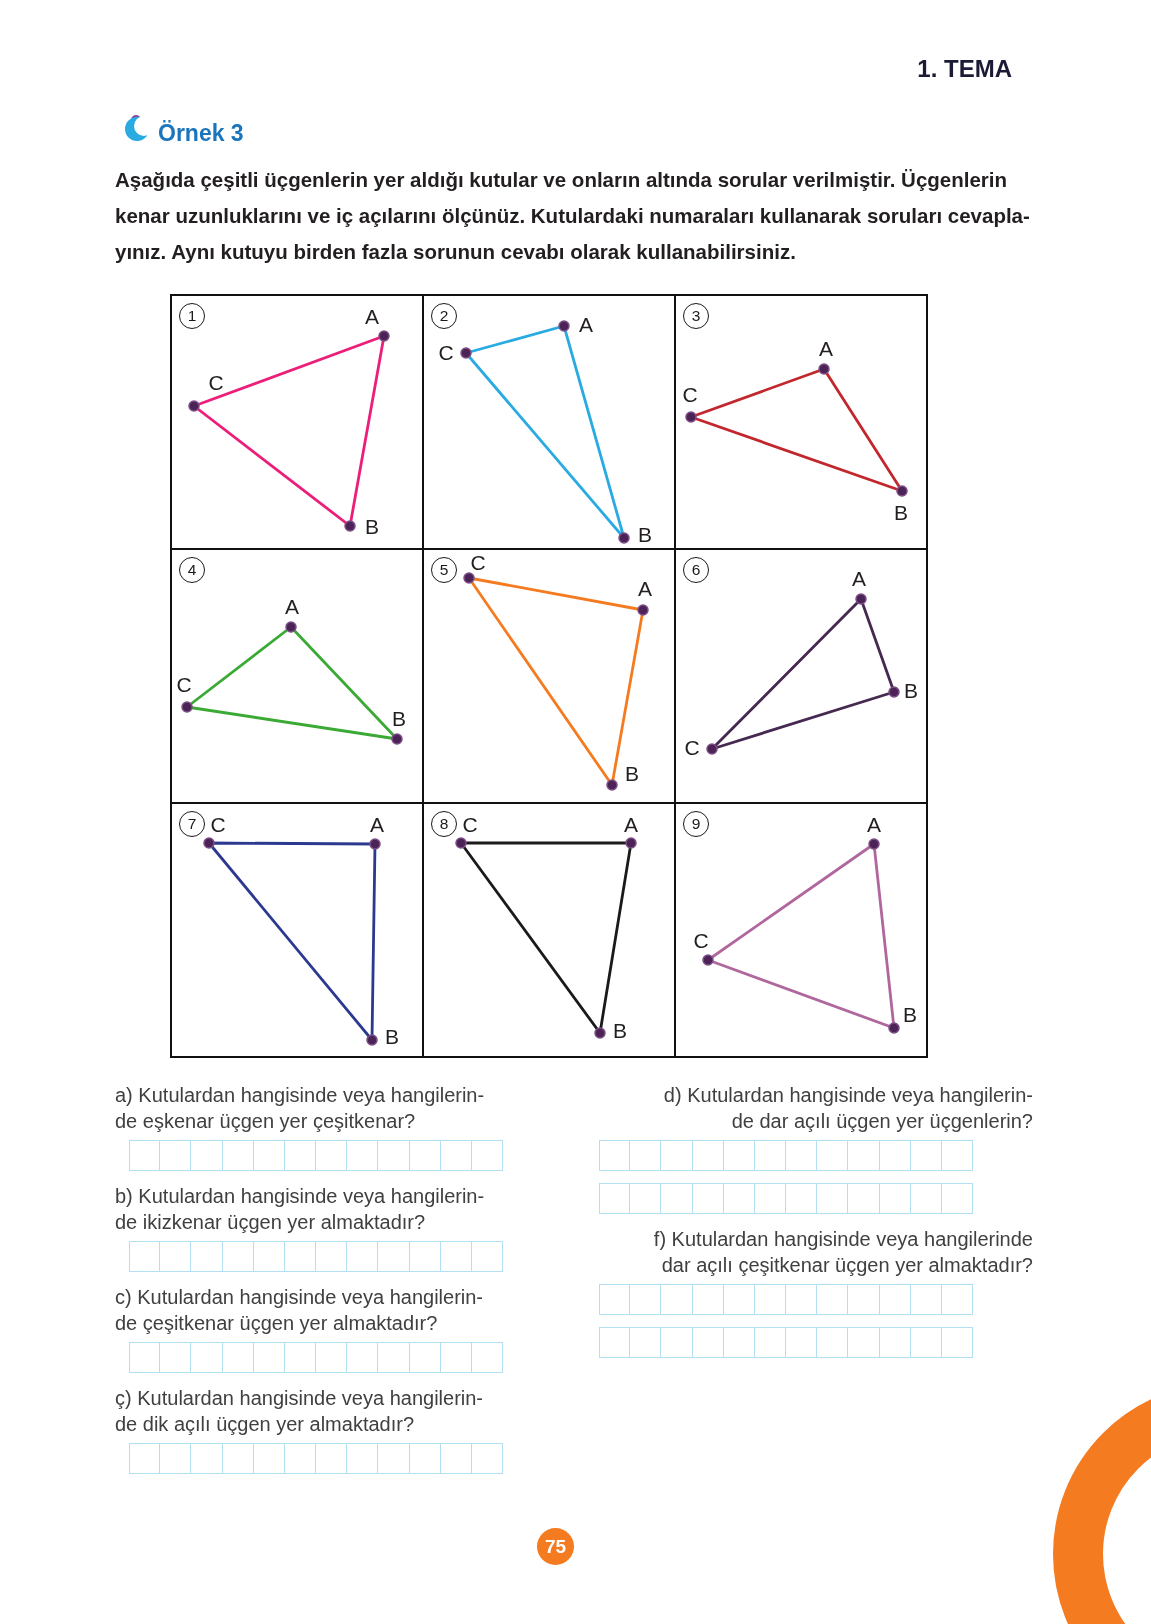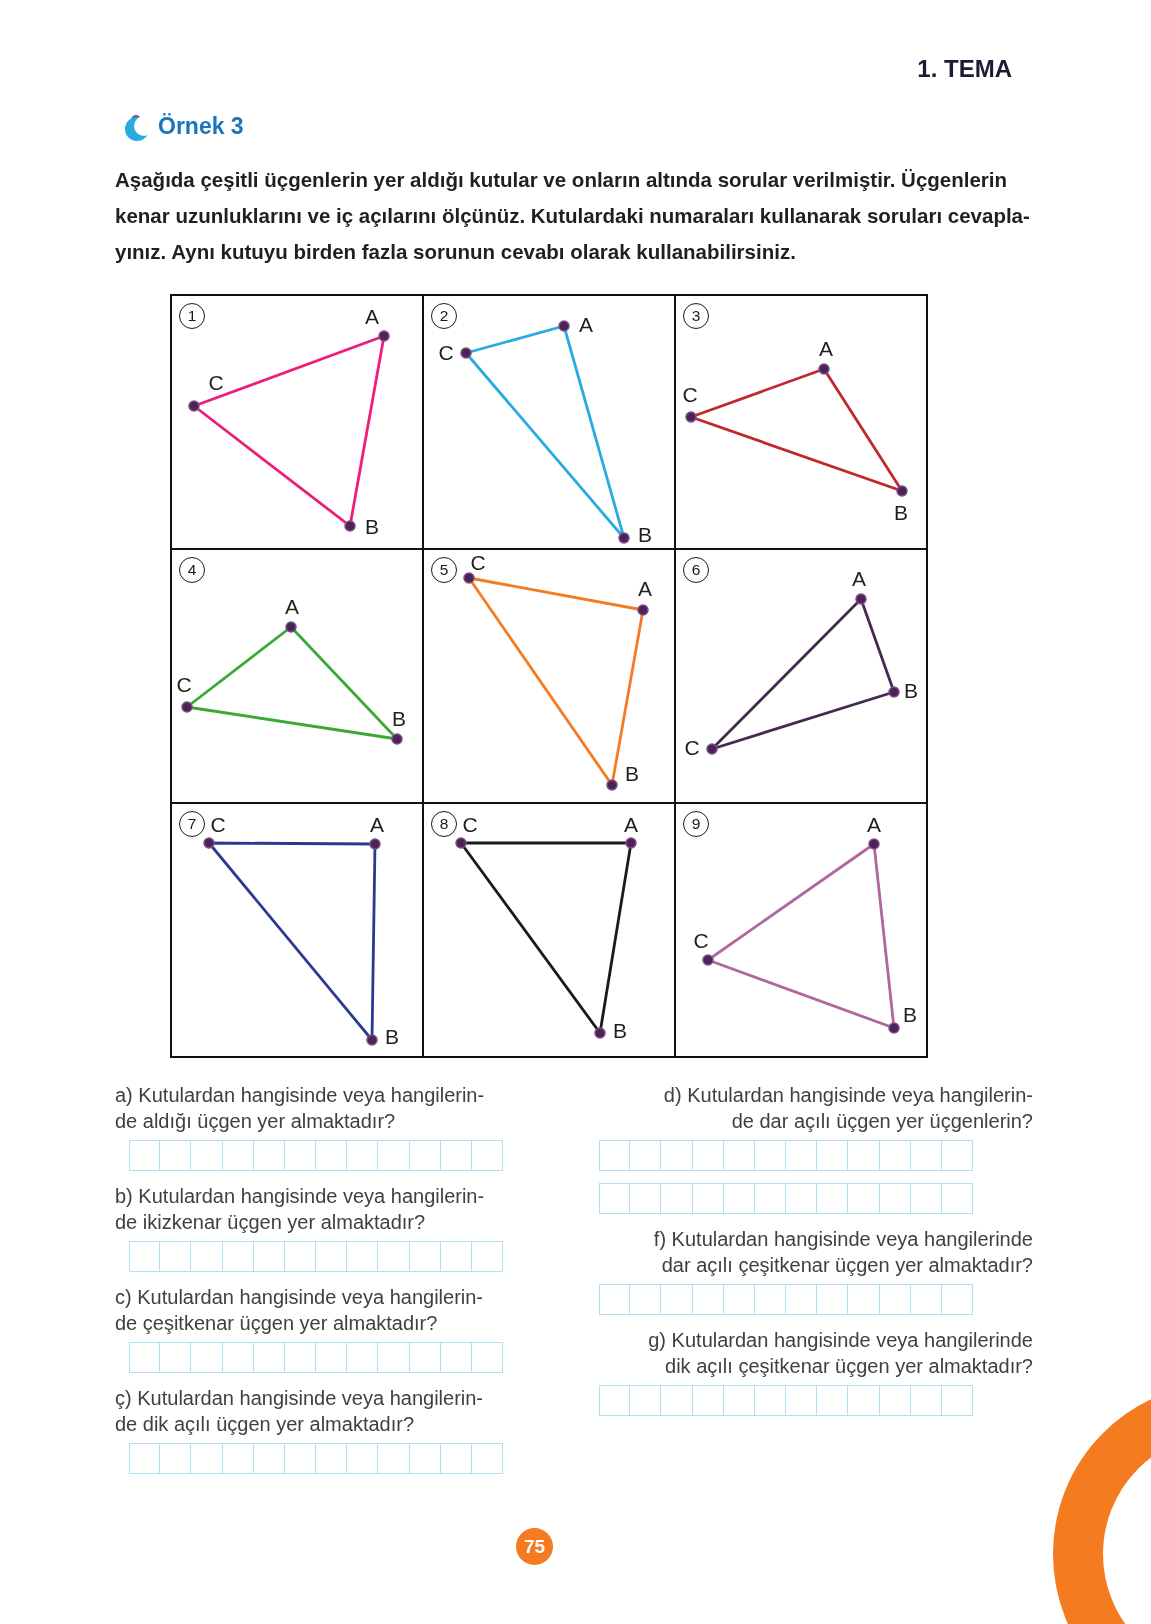--- a/index.html
+++ b/index.html
@@ -2,21 +2,21 @@
 <html><head>
 <meta charset="utf-8">
 <style>
   * { margin:0; padding:0; box-sizing:border-box; }
   body { background:#e8e8e8; font-family:"Liberation Sans", sans-serif; }
   .page {
     position:relative; width:1151px; height:1624px; margin:0 auto;
     background:#ffffff; overflow:hidden; color:#231f20;
   }
   .tema { position:absolute; top:55px; right:139px; font-size:24px; font-weight:bold; color:#1b1b35; }
-  .example-head { position:absolute; left:124px; top:113px; display:flex; align-items:flex-start; gap:4px; }
+  .example-head { position:absolute; left:124px; top:113px; display:flex; align-items:flex-end; gap:4px; }
   .example-title { font-size:23px; font-weight:bold; color:#1b75bc; }
   .intro { position:absolute; left:115px; top:162px; width:928px; font-size:20.5px; line-height:36px; color:#231f20;font-weight:bold; }
 
   .grid {
     position:absolute; left:170px; top:294px; width:758px; height:764px;
     display:grid; grid-template-columns:repeat(3,1fr); grid-template-rows:repeat(3,1fr);
     background:#111111; gap:2px; padding:2px;
   }
   .cell { position:relative; background:#ffffff; }
   .cell svg { position:absolute; left:0; top:0; width:100%; height:100%; }
@@ -31,21 +31,21 @@
   .qcol { position:absolute; top:1082px; }
   .qcol-left { left:115px; width:440px; }
   .qcol-right { left:585px; width:448px;text-align:right; }
   .qblock { margin-bottom:12px; }
   .qtext { font-size:20px; line-height:26px; color:#404040; }
   .strip { display:flex; margin:6px 0 0 14px; height:31px; width:374px; }
   .acell { flex:1 0 auto; width:31px; height:31px; border:1.6px solid #b2e0f2; border-left:none; background:#fff; }
   .acell:first-child { border-left:1.6px solid #b2e0f2; }
 
   .page-badge {
-    position:absolute; left:516px; top:1528px; width:37px; height:37px;
+    position:absolute; left:537px; top:1528px; width:37px; height:37px;
     background:#f47b20; border-radius:50%;
     display:flex; align-items:center; justify-content:center;
     color:#ffffff; font-size:19px; font-weight:bold;
   }
   .swoosh {
     position:absolute; left:1053px; top:1383px; width:342px; height:342px;
     border-radius:50%; border:50px solid #f47b20; background:transparent;
   }
 </style>
 </head>
@@ -181,21 +181,21 @@
           <text x="25" y="144" text-anchor="middle" font-size="21" fill="#231f20">C</text>
         </svg>
       </div>
   </div>
 
   <div class="qcol qcol-left">
     <div class="qblock">
       <div class="qtext">
         <span>a)</span>
         <span>Kutulardan hangisinde veya hangilerin-</span><br>
-        <span>de aldığı üçgen yer almaktadır?</span>
+        <span>de eşkenar üçgen yer çeşitkenar?</span>
       </div>
       <div class="strip">
           <div class="acell"></div>
           <div class="acell"></div>
           <div class="acell"></div>
           <div class="acell"></div>
           <div class="acell"></div>
           <div class="acell"></div>
           <div class="acell"></div>
           <div class="acell"></div>
@@ -323,25 +323,20 @@
           <div class="acell"></div>
           <div class="acell"></div>
           <div class="acell"></div>
           <div class="acell"></div>
           <div class="acell"></div>
           <div class="acell"></div>
           <div class="acell"></div>
         </div>
     </div>
     <div class="qblock">
-      <div class="qtext">
-        <span>g)</span>
-        <span>Kutulardan hangisinde veya hangilerinde</span><br>
-        <span>dik açılı çeşitkenar üçgen yer almaktadır?</span>
-      </div>
       <div class="strip">
           <div class="acell"></div>
           <div class="acell"></div>
           <div class="acell"></div>
           <div class="acell"></div>
           <div class="acell"></div>
           <div class="acell"></div>
           <div class="acell"></div>
           <div class="acell"></div>
           <div class="acell"></div>

